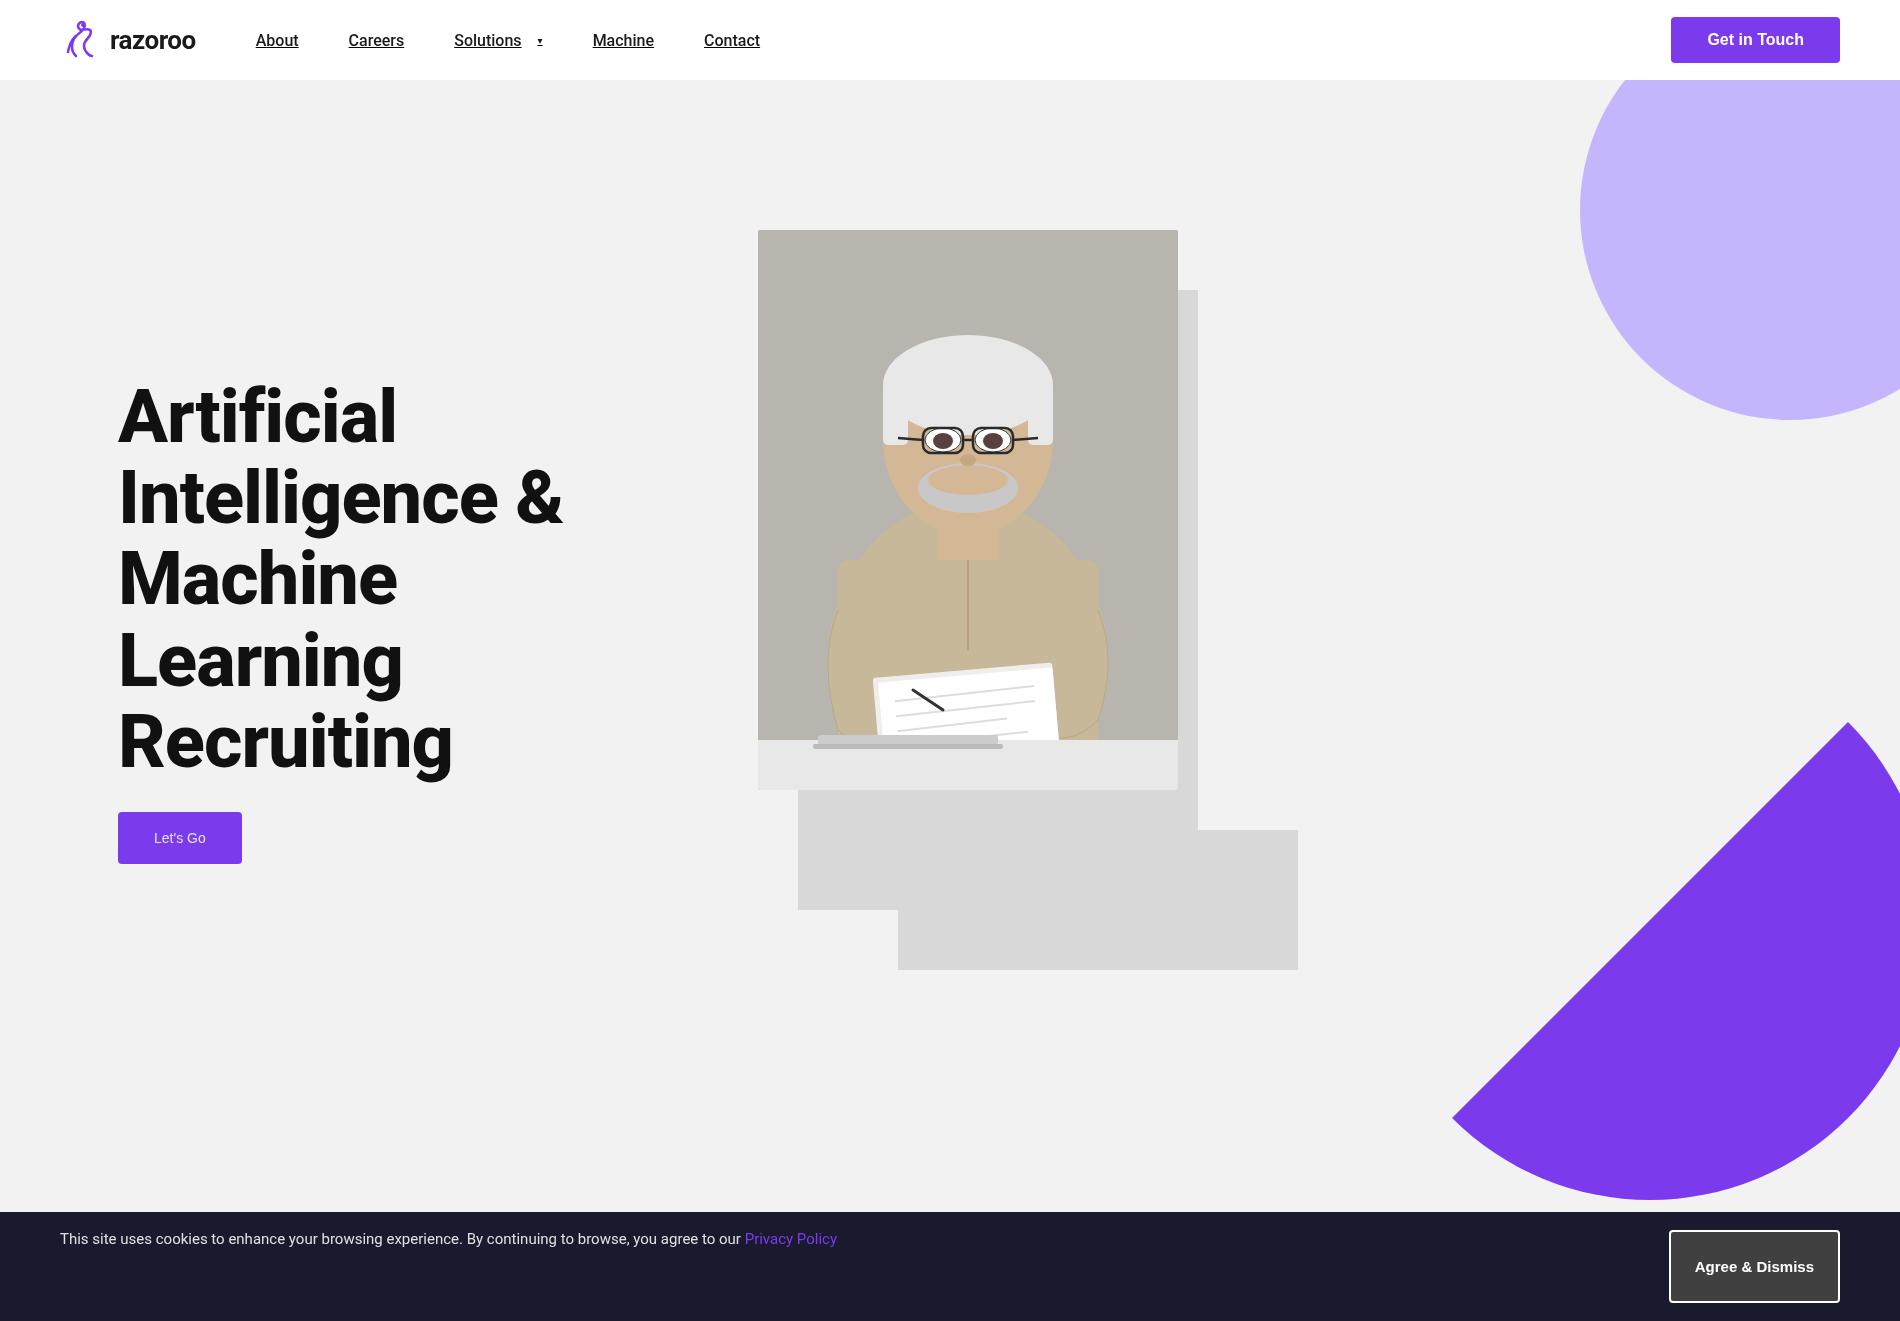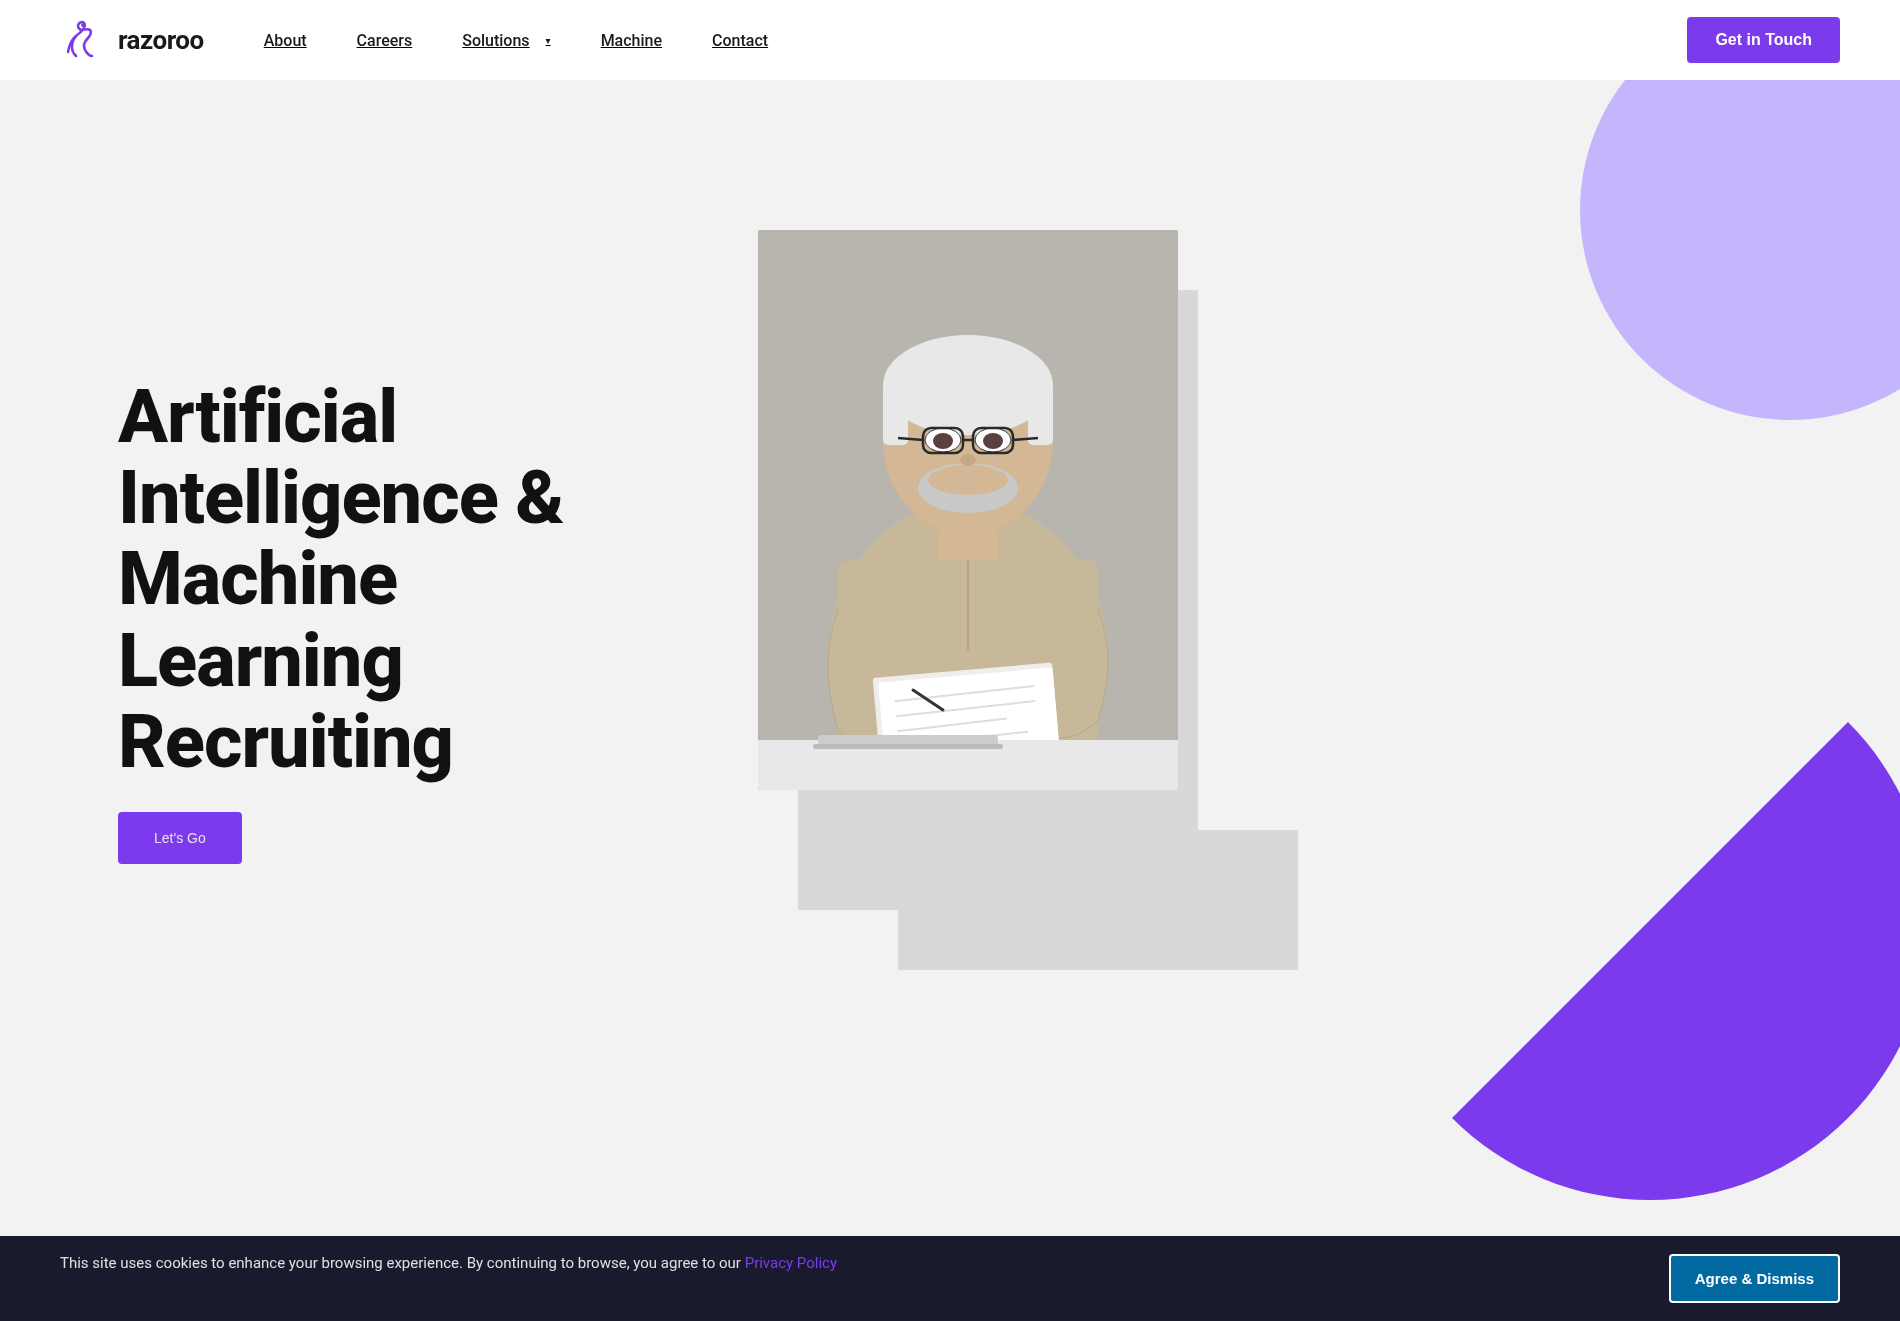--- a/index.html
+++ b/index.html
@@ -30,21 +30,21 @@
 
     .navbar-left {
       display: flex;
       align-items: center;
       gap: 60px;
     }
 
     .logo-wrapper {
       display: flex;
       align-items: center;
-      gap: 18px;
+      gap: 10px;
       text-decoration: none;
     }
 
     .logo-icon {
       width: 40px;
       height: 40px;
     }
 
     .logo-text {
       font-size: 26px;
@@ -76,21 +76,21 @@
 
     .chevron-down {
       font-size: 10px;
       color: #1a1a1a;
     }
 
     .get-in-touch-btn {
       background-color: #7c3aed;
       color: #fff;
       border: none;
-      padding: 14px 28px;
+      padding: 14px 36px;
       font-size: 16px;
       font-weight: 600;
       cursor: pointer;
       border-radius: 4px;
     }
 
     
     .hero {
       position: relative;
       width: 100%;
@@ -247,24 +247,24 @@
     .cookie-text {
       color: #e0e0e0;
     }
 
     .cookie-link {
       color: #7c3aed;
       text-decoration: none;
     }
 
     .cookie-dismiss-btn {
-      background-color: #0369a1;
+      background-color: #404040;
       color: #fff;
       border: 2px solid #fff;
-      padding: 14px 24px;
+      padding: 26px 24px;
       font-size: 15px;
       font-weight: 600;
       cursor: pointer;
       border-radius: 4px;
     }
   </style>
 </head>
 <body>
 
 <nav class="navbar">

